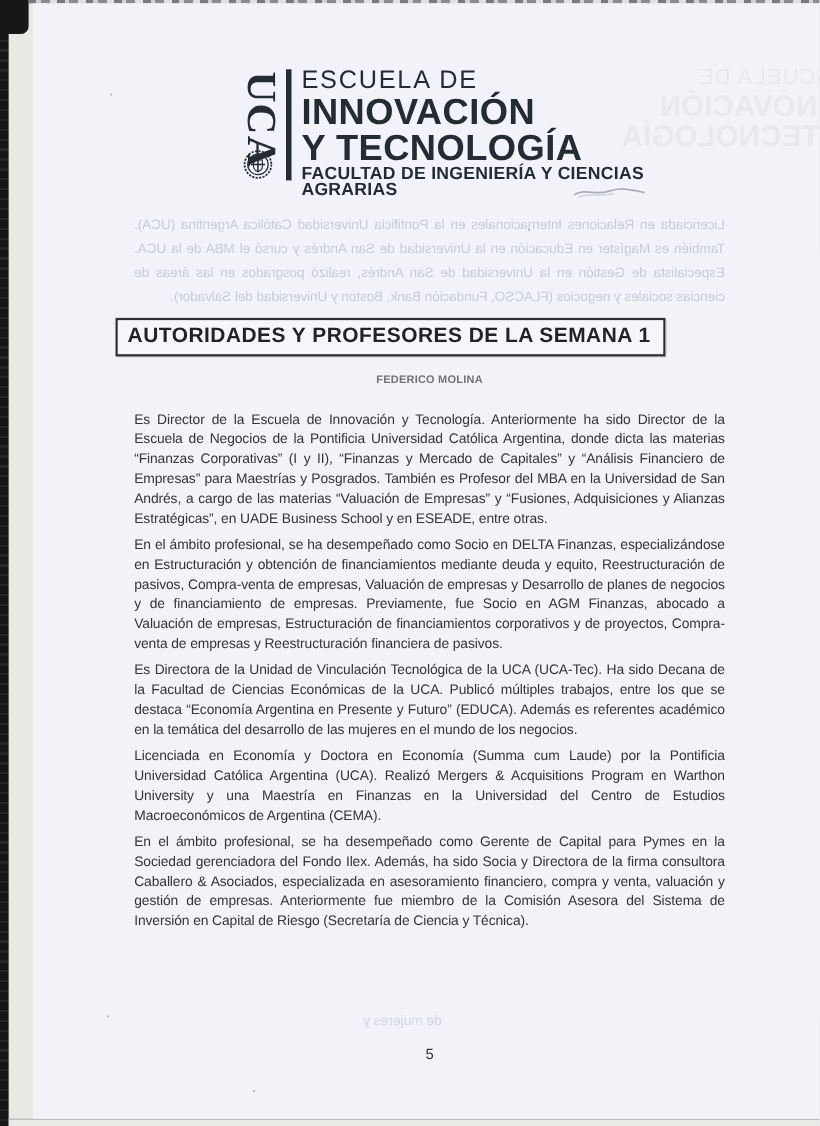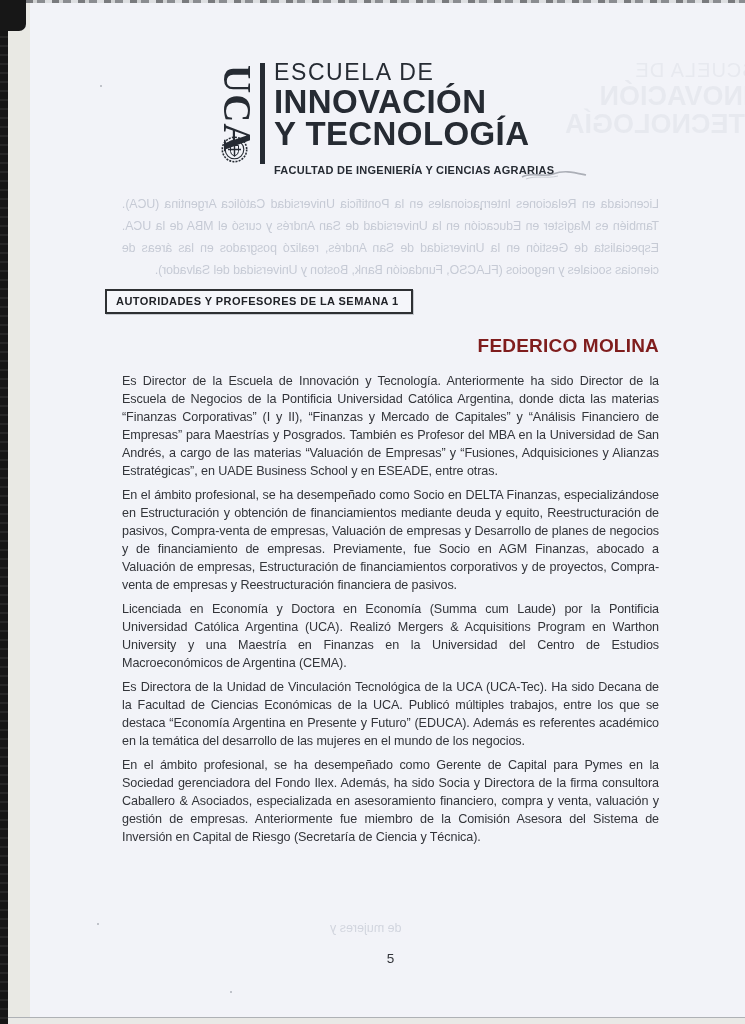--- a/index.html
+++ b/index.html
@@ -35,21 +35,21 @@
     transform:rotate(90deg);transform-origin:top left;
     font-family:"Liberation Serif",serif;font-weight:700;font-size:39px;
     letter-spacing:1px;color:#262b33;line-height:34px;text-align:left;
   }
   .uca-seal{position:absolute;left:191px;top:133px;width:27px;height:27px;}
   .brand-bar{position:absolute;left:230px;top:60px;width:5px;height:101px;background:#262b33;}
   .brand-text{position:absolute;left:244px;top:57px;width:340px;color:#262b33;}
   .brand-l1{font-size:23px;font-weight:400;letter-spacing:1.6px;line-height:25px;}
   .brand-l2{font-size:33px;font-weight:700;letter-spacing:.4px;line-height:32px;margin-top:1px;}
   .brand-l3{font-size:33px;font-weight:700;letter-spacing:.4px;line-height:32px;}
-  .brand-l4{font-size:11px;font-weight:700;letter-spacing:.25px;line-height:14px;margin-top:13px;}
+  .brand-l4{font-size:16px;font-weight:700;letter-spacing:.25px;line-height:14px;margin-top:2px;}
 
   .mirror{transform:scaleX(-1);}
   .ghost-logo{
     position:absolute;left:505px;top:55px;width:235px;color:#8d96a6;opacity:.10;
     filter:blur(.6px);font-weight:700;text-align:left;
   }
   .ghost-logo .g1{font-size:20px;line-height:24px;font-weight:400;letter-spacing:1px;}
   .ghost-logo .g2,.ghost-logo .g3{font-size:27px;line-height:28px;}
 
   .pencil-mark{position:absolute;left:490px;top:164px;width:70px;height:16px;opacity:.8;}
@@ -65,33 +65,33 @@
   .bleed-foot{
     position:absolute;left:300px;top:918px;width:170px;
     color:#a2a9b8;opacity:.4;filter:blur(.5px);font-size:12.5px;text-align:right;
   }
 
   
   .title-box{
     position:absolute;left:75px;top:286px;
     border:2px solid #2e3033;background:rgba(255,255,255,.25);
     padding:4px 12px 5px 9px;
-    font-size:11px;font-weight:700;letter-spacing:.45px;color:#212328;
+    font-size:19px;font-weight:700;letter-spacing:.45px;color:#212328;
     box-shadow:1px 1px 0 rgba(120,125,135,.35);
   }
 
   
   .content{
     position:absolute;left:92px;top:334px;width:537px;
     font-size:12.6px;line-height:18px;letter-spacing:-.1px;color:#33353a;
     text-align:justify;
   }
   .content h3{
-    margin:0 0 17px;font-size:19px;line-height:18px;font-weight:700;
-    letter-spacing:.2px;color:#7f1d1d;text-align:right;
+    margin:0 0 17px;font-size:10px;line-height:18px;font-weight:700;
+    letter-spacing:.2px;color:#737373;text-align:center;
   }
   .content h3.h2nd{margin:0 0 15px;}
   .content p{margin:0 0 6px;}
   .page-number{
     position:absolute;left:92px;top:948px;width:537px;text-align:center;
     font-size:13.5px;color:#33353a;
   }
 
   .speck{position:absolute;width:2px;height:2px;background:#7a7f88;border-radius:50%;opacity:.55;}
 </style>
@@ -144,22 +144,22 @@
     </div>
 
     <div class="title-box">
       <span>AUTORIDADES Y PROFESORES DE LA SEMANA 1</span>
     </div>
 
     <div class="content">
       <h3>FEDERICO MOLINA</h3>
       <p>Es Director de la Escuela de Innovación y Tecnología. Anteriormente ha sido Director de la Escuela de Negocios de la Pontificia Universidad Católica Argentina, donde dicta las materias “Finanzas Corporativas” (I y II), “Finanzas y Mercado de Capitales” y “Análisis Financiero de Empresas” para Maestrías y Posgrados. También es Profesor del MBA en la Universidad de San Andrés, a cargo de las materias “Valuación de Empresas” y “Fusiones, Adquisiciones y Alianzas Estratégicas”, en UADE Business School y en ESEADE, entre otras.</p>
       <p>En el ámbito profesional, se ha desempeñado como Socio en DELTA Finanzas, especializándose en Estructuración y obtención de financiamientos mediante deuda y equito, Reestructuración de pasivos, Compra-venta de empresas, Valuación de empresas y Desarrollo de planes de negocios y de financiamiento de empresas. Previamente, fue Socio en AGM Finanzas, abocado a Valuación de empresas, Estructuración de financiamientos corporativos y de proyectos, Compra-venta de empresas y Reestructuración financiera de pasivos.</p>
+      <p>Es Directora de la Unidad de Vinculación Tecnológica de la UCA (UCA-Tec). Ha sido Decana de la Facultad de Ciencias Económicas de la UCA. Publicó múltiples trabajos, entre los que se destaca “Economía Argentina en Presente y Futuro” (EDUCA). Además es referentes académico en la temática del desarrollo de las mujeres en el mundo de los negocios.</p>
       <p>Licenciada en Economía y Doctora en Economía (Summa cum Laude) por la Pontificia Universidad Católica Argentina (UCA). Realizó Mergers &amp; Acquisitions Program en Warthon University y una Maestría en Finanzas en la Universidad del Centro de Estudios Macroeconómicos de Argentina (CEMA).</p>
-      <p>Es Directora de la Unidad de Vinculación Tecnológica de la UCA (UCA-Tec). Ha sido Decana de la Facultad de Ciencias Económicas de la UCA. Publicó múltiples trabajos, entre los que se destaca “Economía Argentina en Presente y Futuro” (EDUCA). Además es referentes académico en la temática del desarrollo de las mujeres en el mundo de los negocios.</p>
       <p>En el ámbito profesional, se ha desempeñado como Gerente de Capital para Pymes en la Sociedad gerenciadora del Fondo Ilex. Además, ha sido Socia y Directora de la firma consultora Caballero &amp; Asociados, especializada en asesoramiento financiero, compra y venta, valuación y gestión de empresas. Anteriormente fue miembro de la Comisión Asesora del Sistema de Inversión en Capital de Riesgo (Secretaría de Ciencia y Técnica).</p>
     </div>
 
     <div class="bleed-foot mirror">de mujeres y</div>
 
     <div class="page-number">5</div>
 
     <div class="speck" style="left:70px;top:82px;"></div>
     <div class="speck" style="left:67px;top:920px;"></div>
     <div class="speck" style="left:200px;top:988px;"></div>

